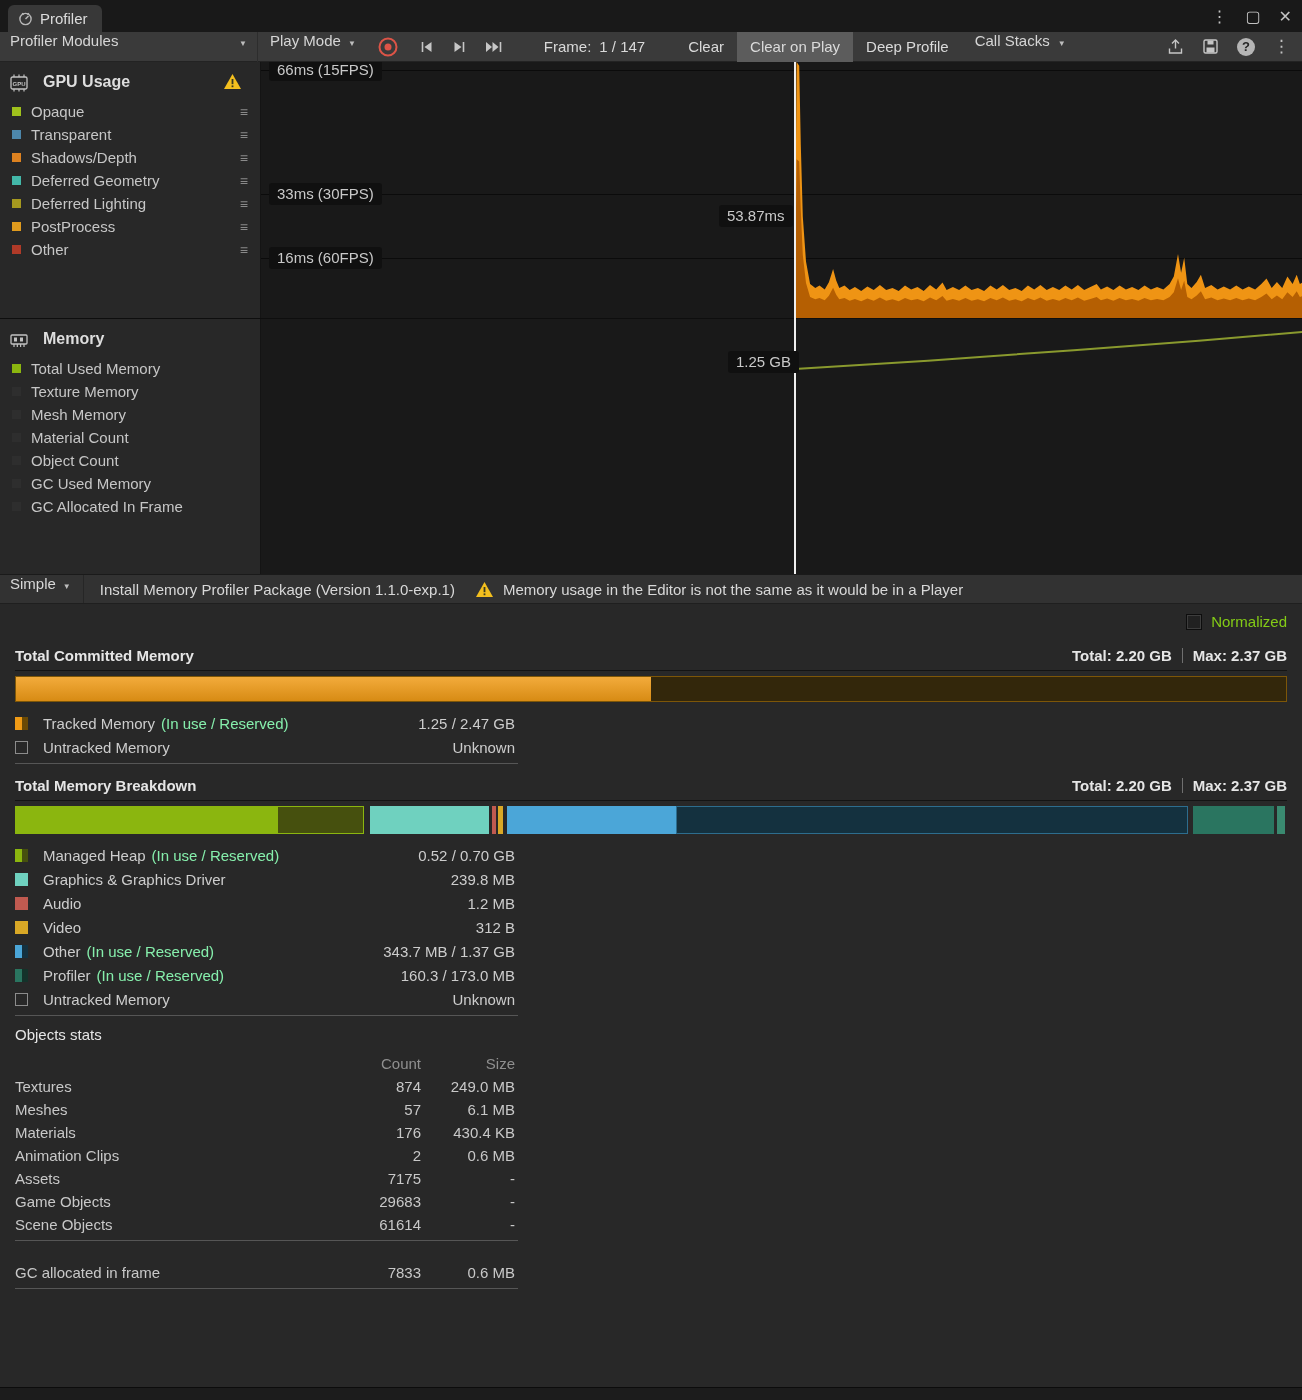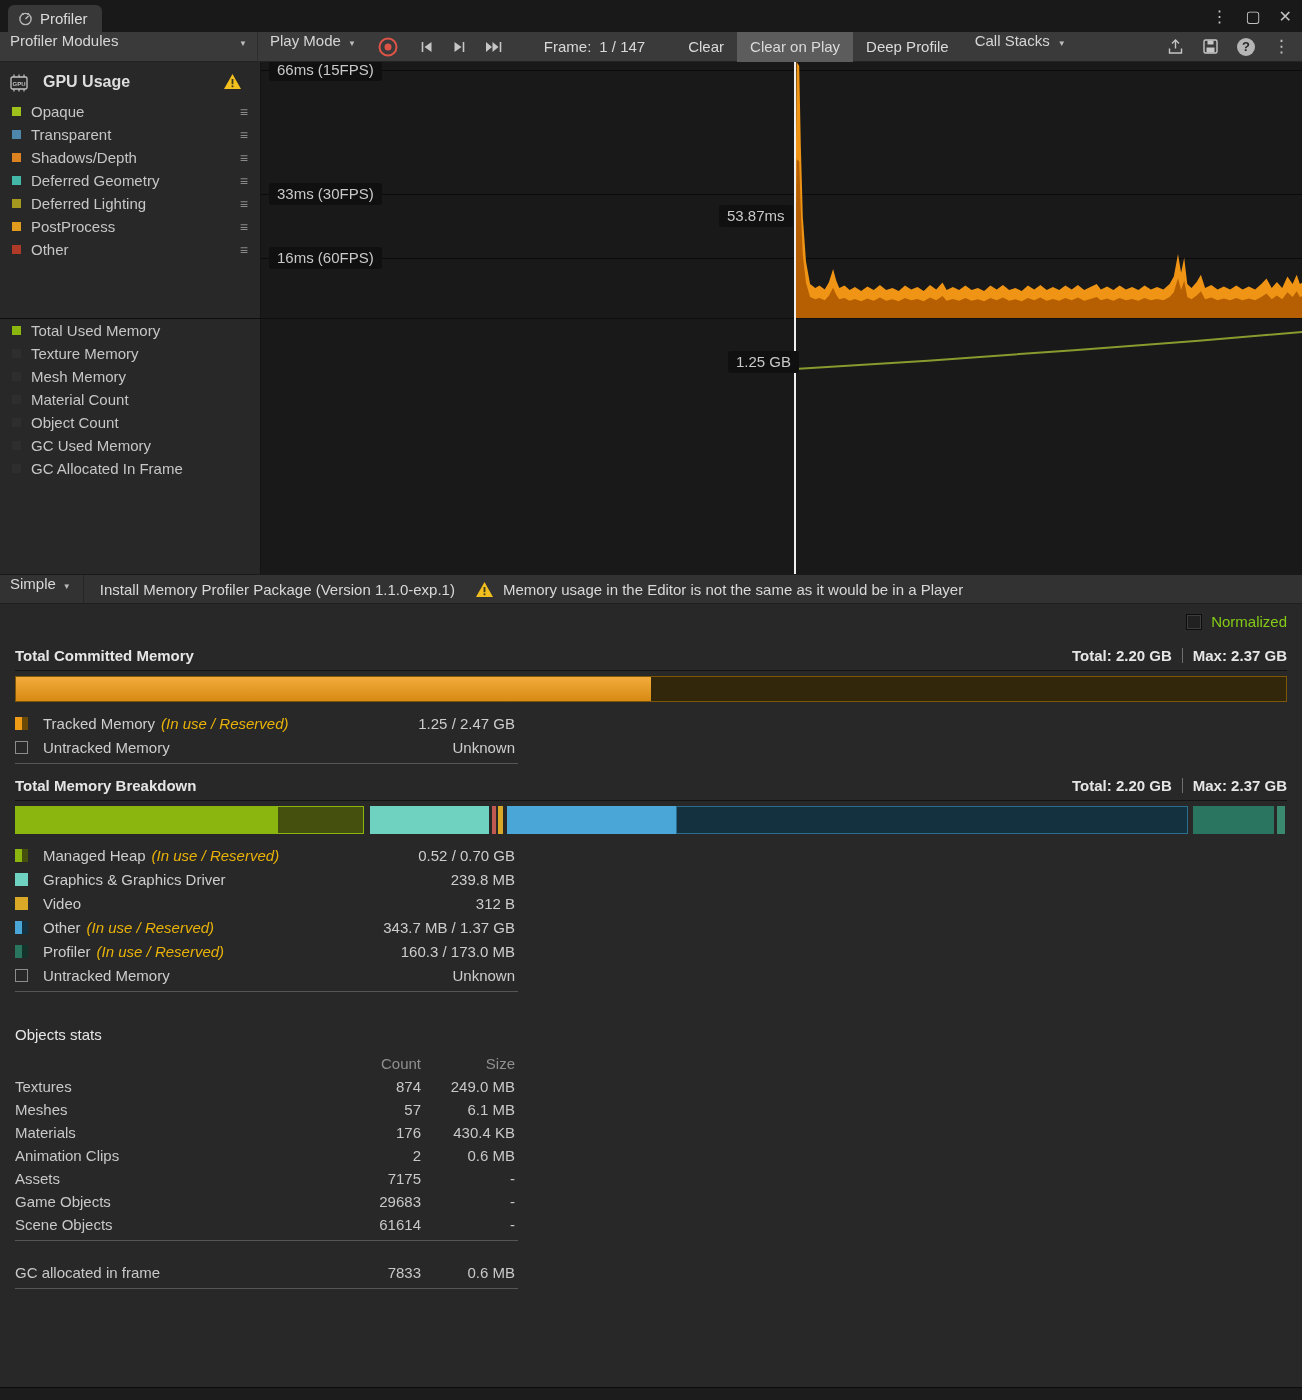--- a/index.html
+++ b/index.html
@@ -74,21 +74,21 @@
 .segbar{height:28px;margin-top:5px;display:flex}
 .seg{height:100%}
 .segb{border:1px solid}
 .lrows{margin-top:9px}
 .lrow{display:grid;grid-template-columns:28px 1fr auto;align-items:center;height:24px;width:503px}
 .sw13{width:13px;height:13px;display:flex;overflow:hidden}
 .sw13 i{flex:1}
 .sw13.outline{border:1px solid #8c8c8c;background:transparent}
 .lcell{display:flex;align-items:baseline;gap:6px;white-space:nowrap}
 .ll{color:#cdcdcd}
-.ln{font-style:italic;color:#eab308}
+.ln{color:#86efac}
 .lv{text-align:right;color:#cdcdcd;padding-right:3px}
 .rule{width:503px;border-bottom:1px solid #565656;margin-top:4px}
 #sec-committed{top:647px}
 #sec-breakdown{top:777px}
 #sec-objects{top:1026px}
 #objtitle{font-weight:normal;color:#e6e6e6}
 .trow{display:grid;grid-template-columns:1fr 90px 94px;width:503px;height:23px;align-items:center}
 .trow .c{text-align:right;padding-right:3px}
 .thead{color:#8f8f8f;margin-top:9px}
 #gcrow{margin-top:20px}
@@ -239,20 +239,29 @@
           </svg>
         <div class="badge" id="gpu-yl-0" style="top: -3.5px;">66ms (15FPS)</div>
         <div class="badge" id="gpu-yl-1" style="top: 120.8px;">33ms (30FPS)</div>
         <div class="badge" id="gpu-yl-2" style="top: 184.8px;">16ms (60FPS)</div>
         <div class="badge" id="gpu-tip">53.87ms</div>
       </div>
     </div>
 
     <div class="chart-row" id="mem-row">
       <div class="side">
+        <div class="mod-head">
+          <svg class="ico" width="22" height="20" viewBox="0 0 22 20">
+              <rect x="3" y="5" width="16" height="9" rx="1" fill="none" stroke="#c2c2c2" stroke-width="1.3"></rect>
+              <path d="M6 14v3M9.3 14v3M12.6 14v3M16 14v3" stroke="#c2c2c2" stroke-width="1.2"></path>
+              <rect x="6" y="7.5" width="3" height="4" fill="#c2c2c2"></rect>
+              <rect x="12" y="7.5" width="3" height="4" fill="#c2c2c2"></rect>
+            </svg>
+          <span>Memory</span>
+        </div>
         <div class="mrow">
             <span class="sw9" style="background-color: rgb(139, 182, 15);"></span>
             <span class="mlabel">Total Used Memory</span>
           </div>
         <div class="mrow">
             <span class="sw9" style="background-color: rgb(46, 46, 46);"></span>
             <span class="mlabel">Texture Memory</span>
           </div>
         <div class="mrow">
             <span class="sw9" style="background-color: rgb(46, 46, 46);"></span>
@@ -386,20 +395,30 @@
             <i style="background-color: rgb(111, 209, 191);"></i>
             <i style="background-color: rgb(111, 209, 191);"></i>
           </span>
         <span class="lcell">
             <span class="ll">Graphics &amp; Graphics Driver</span>
           </span>
         <span class="lv">239.8 MB</span>
       </div>
       <div class="lrow">
         <span class="sw13">
+            <i style="background-color: rgb(192, 90, 80);"></i>
+            <i style="background-color: rgb(192, 90, 80);"></i>
+          </span>
+        <span class="lcell">
+            <span class="ll">Audio</span>
+          </span>
+        <span class="lv">1.2 MB</span>
+      </div>
+      <div class="lrow">
+        <span class="sw13">
             <i style="background-color: rgb(217, 168, 38);"></i>
             <i style="background-color: rgb(217, 168, 38);"></i>
           </span>
         <span class="lcell">
             <span class="ll">Video</span>
           </span>
         <span class="lv">312 B</span>
       </div>
       <div class="lrow">
         <span class="sw13">

